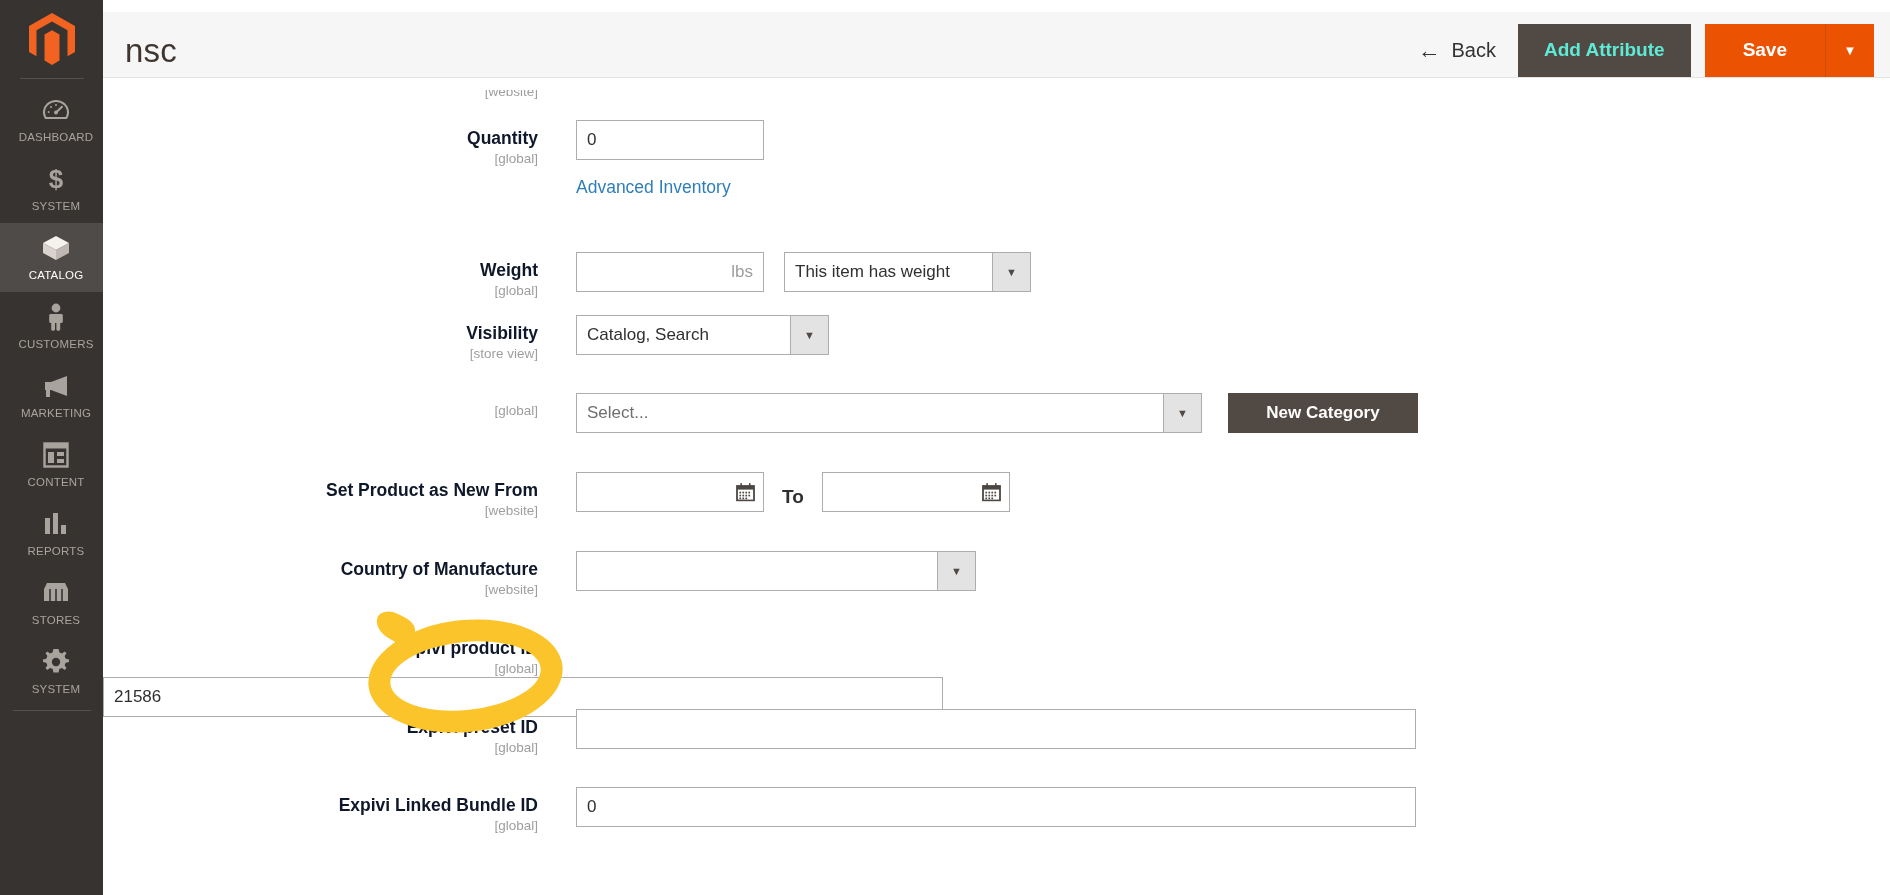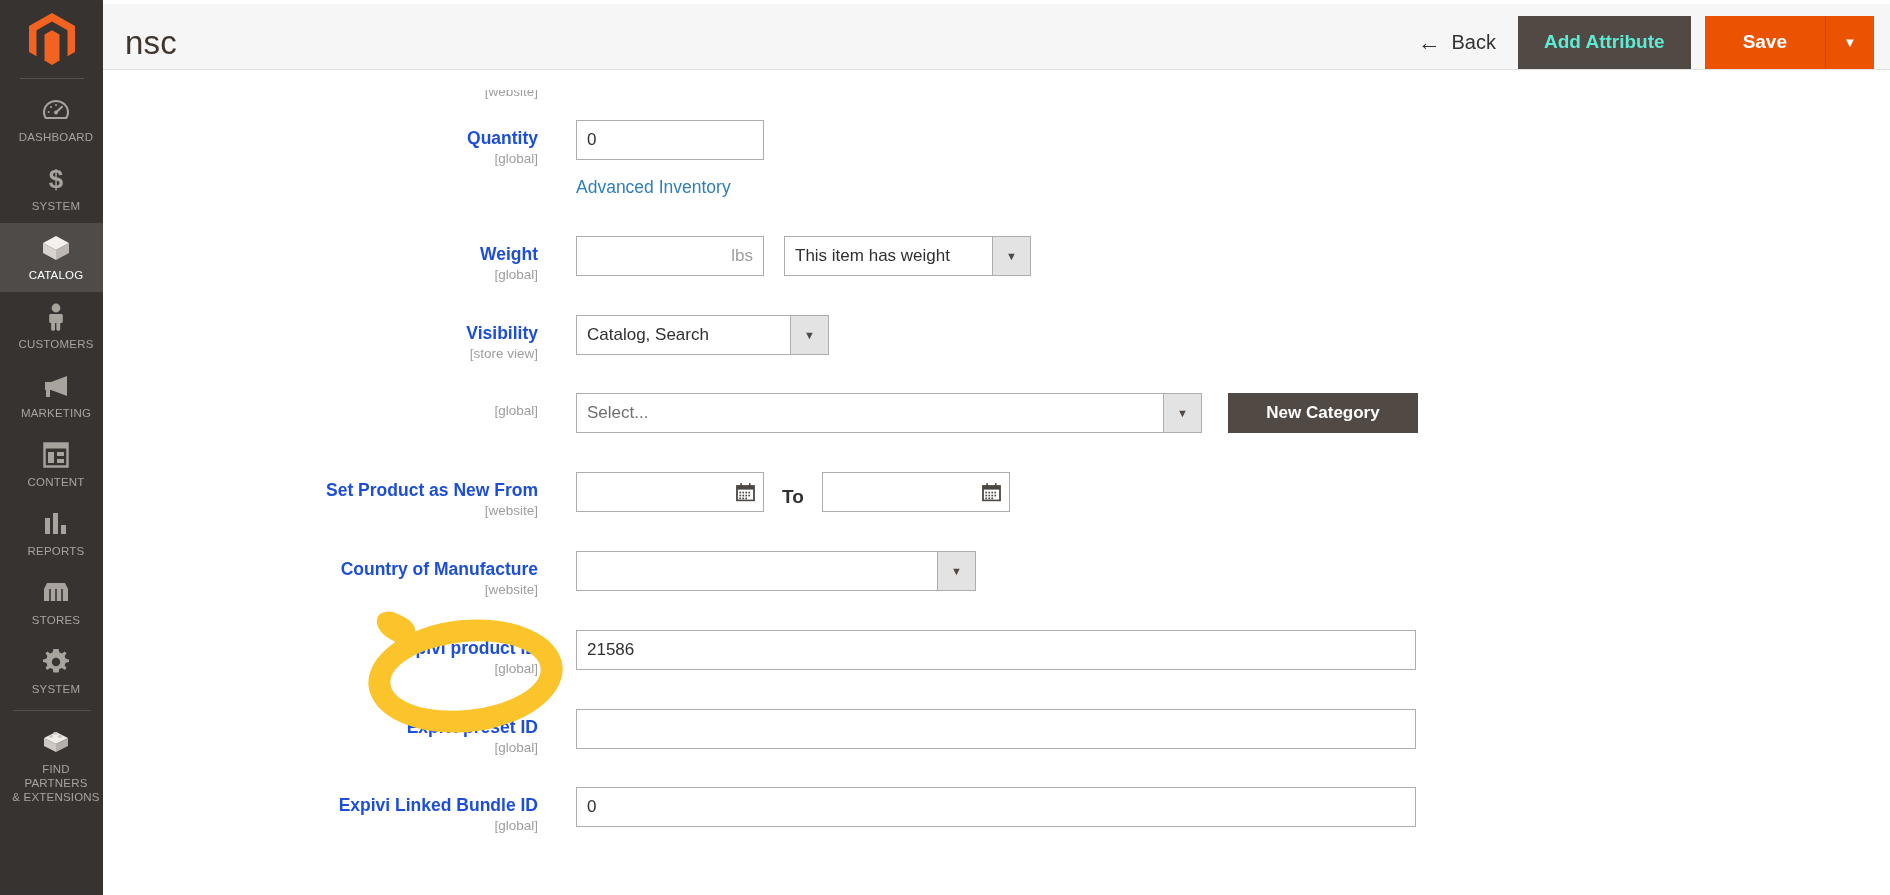--- a/index.html
+++ b/index.html
@@ -52,21 +52,21 @@
     white-space: pre-line;
   }
   .nav-item.active .nav-label { color: #ffffff; }
   #bottom-divider {
     width: 78px; height: 1px; background: #55504c;
     margin: 4px auto 6px auto;
   }
 
   
   #header {
-    position: absolute; left: 103px; top: 4px;
+    position: absolute; left: 103px; top: 12px;
     width: 1787px; height: 66px;
     background: #f6f6f6;
     border-bottom: 1px solid #e3e3e3;
   }
   #page-title {
     position: absolute; left: 22px; top: 20px;
     font-size: 33px; font-weight: 400; color: #41362f;
     letter-spacing: .2px;
   }
   #header-actions {
@@ -120,21 +120,21 @@
     display: flex;
     align-items: flex-start;
   }
   .field-label-col {
     width: 473px;
     text-align: right;
     padding-right: 38px;
     padding-top: 8px;
   }
   .field-label {
-    font-size: 17.5px; color: #1d4ed8; font-weight: bold;
+    font-size: 17.5px; color: #0f172a; font-weight: bold;
     line-height: 21px;
   }
   .field-scope {
     font-size: 13.5px; color: #9e9e9e; font-weight: normal;
     line-height: 17px; margin-top: 1px;
   }
   .ctl { display: flex; align-items: center; }
   .txt-input {
     height: 40px;
     border: 1px solid #adadad;
@@ -322,34 +322,20 @@
         <svg width="26" height="26" viewBox="0 0 26 26">
           <path d="M13 0 l2.6 0 .7 3.3 2.6 1.1 2.8-1.9 1.8 1.8 -1.9 2.8 1.1 2.6 3.3 .7 0 2.6 -3.3 .7 -1.1 2.6 1.9 2.8 -1.8 1.8 -2.8-1.9 -2.6 1.1 -.7 3.3 -2.6 0 -2.6 0 -.7-3.3 -2.6-1.1 -2.8 1.9 -1.8-1.8 1.9-2.8 -1.1-2.6 -3.3-.7 0-2.6 3.3-.7 1.1-2.6 -1.9-2.8 1.8-1.8 2.8 1.9 2.6-1.1 .7-3.3z" fill="#a9a39e"></path>
           <circle cx="13" cy="13" r="4.2" fill="#373330"></circle>
         </svg>
       </span>
       <span class="nav-label">SYSTEM</span>
     </div>
 
     <div id="bottom-divider"></div>
 
-    <div class="nav-item">
-      <span class="nav-ico">
-        <svg width="30" height="26" viewBox="0 0 30 26">
-          <polygon points="15,3 27,9 15,15 3,9" fill="#f0ece8"></polygon>
-          <polygon points="3,9 15,15 15,23 3,17" fill="#cfc8c2"></polygon>
-          <polygon points="27,9 15,15 15,23 27,17" fill="#b6afa9"></polygon>
-          <ellipse cx="10" cy="7.5" rx="2.4" ry="1.4" fill="#cfc8c2"></ellipse>
-          <ellipse cx="19" cy="7.5" rx="2.4" ry="1.4" fill="#cfc8c2"></ellipse>
-          <ellipse cx="14.5" cy="4.4" rx="2.4" ry="1.4" fill="#cfc8c2"></ellipse>
-        </svg>
-      </span>
-      <span class="nav-label">FIND PARTNERS
-&amp; EXTENSIONS</span>
-    </div>
   </div>
 
   <div id="header">
     <div id="page-title">nsc</div>
     <div id="header-actions">
       <button id="back-btn">
         <span class="arrow">←</span>
         <span>Back</span>
       </button>
       <button id="add-attr-btn">Add Attribute</button>
@@ -375,21 +361,21 @@
       <div class="field-label-col">
         <div class="field-label">Quantity</div>
         <div class="field-scope">[global]</div>
       </div>
       <div style="display:flex; flex-direction:column;">
         <input class="txt-input" style="width: 188px;" value="0">
         <a class="link-blue" style="margin-top:17px;">Advanced Inventory</a>
       </div>
     </div>
 
-    <div class="field-row" style="left:0; top:146px;">
+    <div class="field-row" style="left:0; top:162px;">
       <div class="field-label-col">
         <div class="field-label">Weight</div>
         <div class="field-scope">[global]</div>
       </div>
       <div class="ctl">
         <input class="txt-input right-ph" style="width: 188px;" placeholder="lbs">
         <div class="sel-wrap" style="width:247px; margin-left:20px;">
           <div class="sel-val">This item has weight</div>
           <div class="sel-arrow">▼</div>
         </div>
@@ -486,21 +472,21 @@
         <div class="field-scope">[website]</div>
       </div>
       <div class="ctl">
         <div class="sel-wrap" style="width:400px;">
           <div class="sel-val"></div>
           <div class="sel-arrow">▼</div>
         </div>
       </div>
     </div>
 
-    <div class="field-row" style="left:0; top:540px;">
+    <div class="field-row" style="left:0; top:540px;flex-direction:column;">
       <div class="field-label-col">
         <div class="field-label">Expivi product ID</div>
         <div class="field-scope">[global]</div>
       </div>
       <div class="ctl">
         <input class="txt-input" style="width: 840px;" value="21586">
       </div>
     </div>
 
     <div class="field-row" style="left:0; top:619px;">

